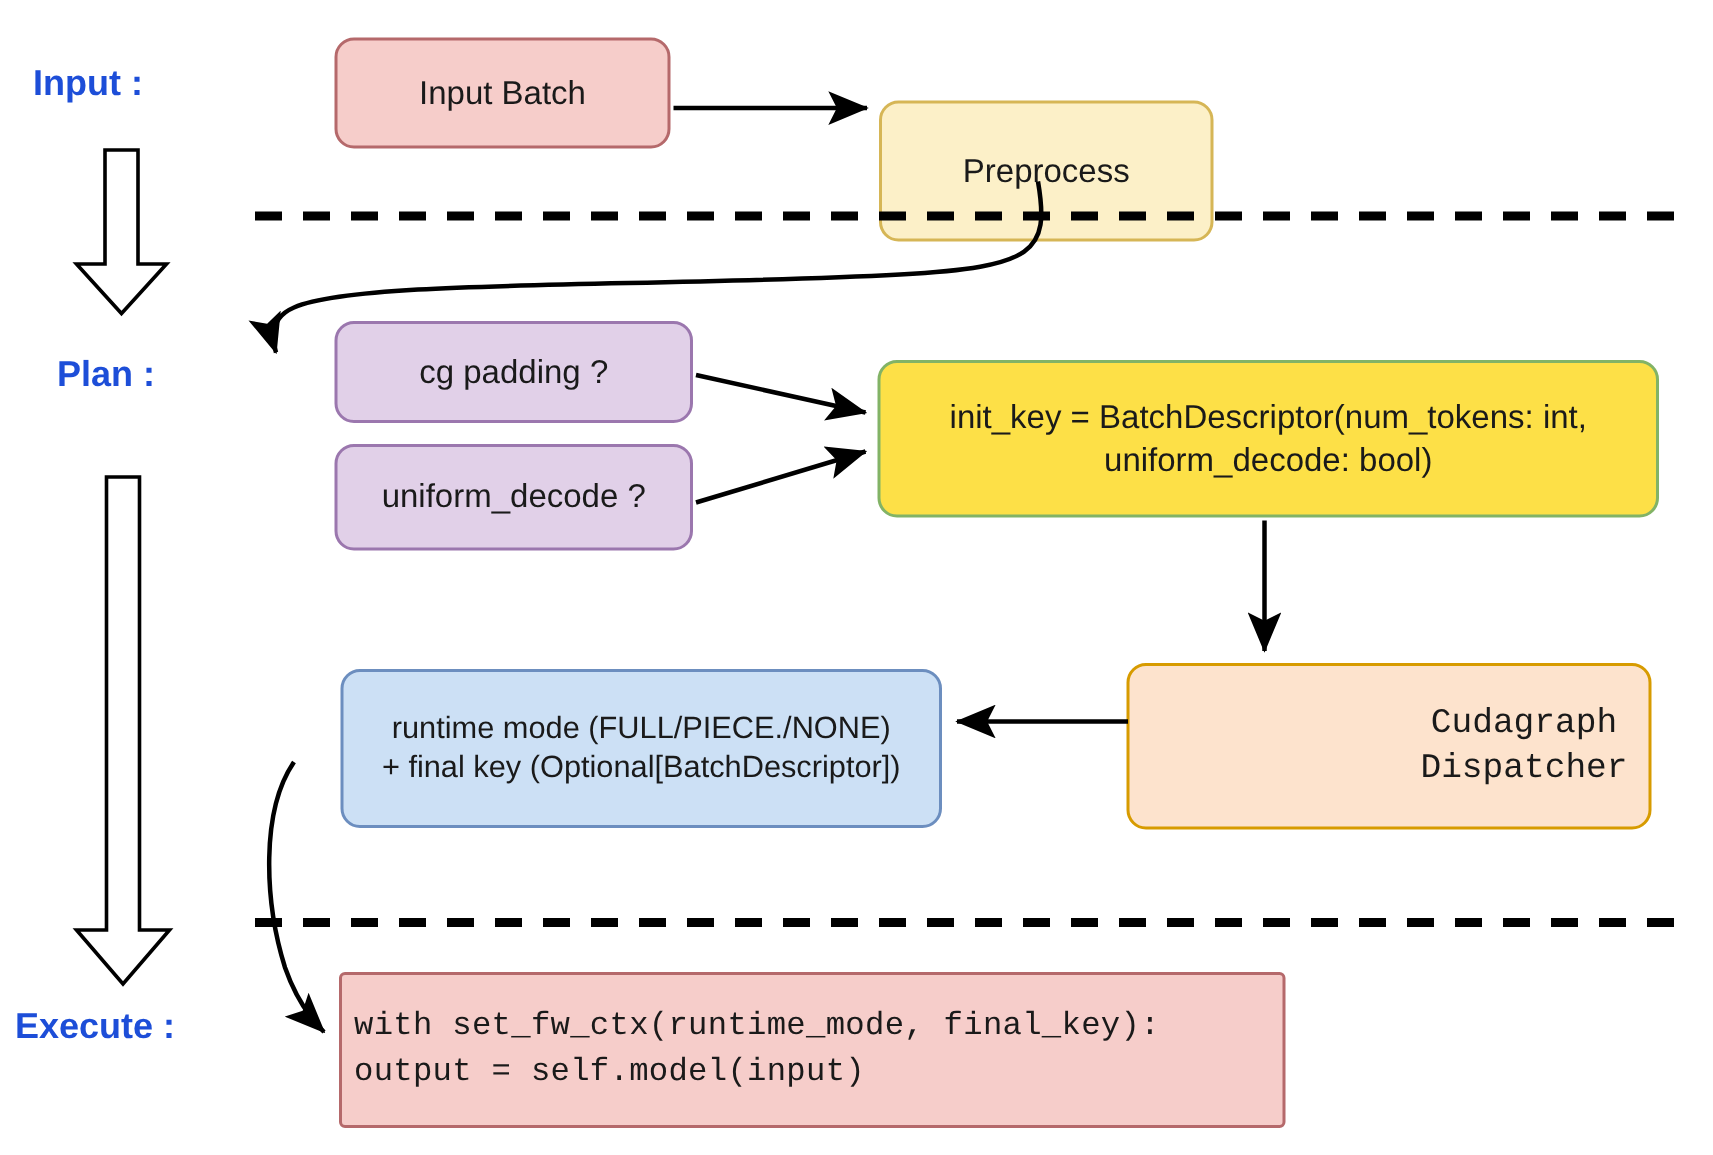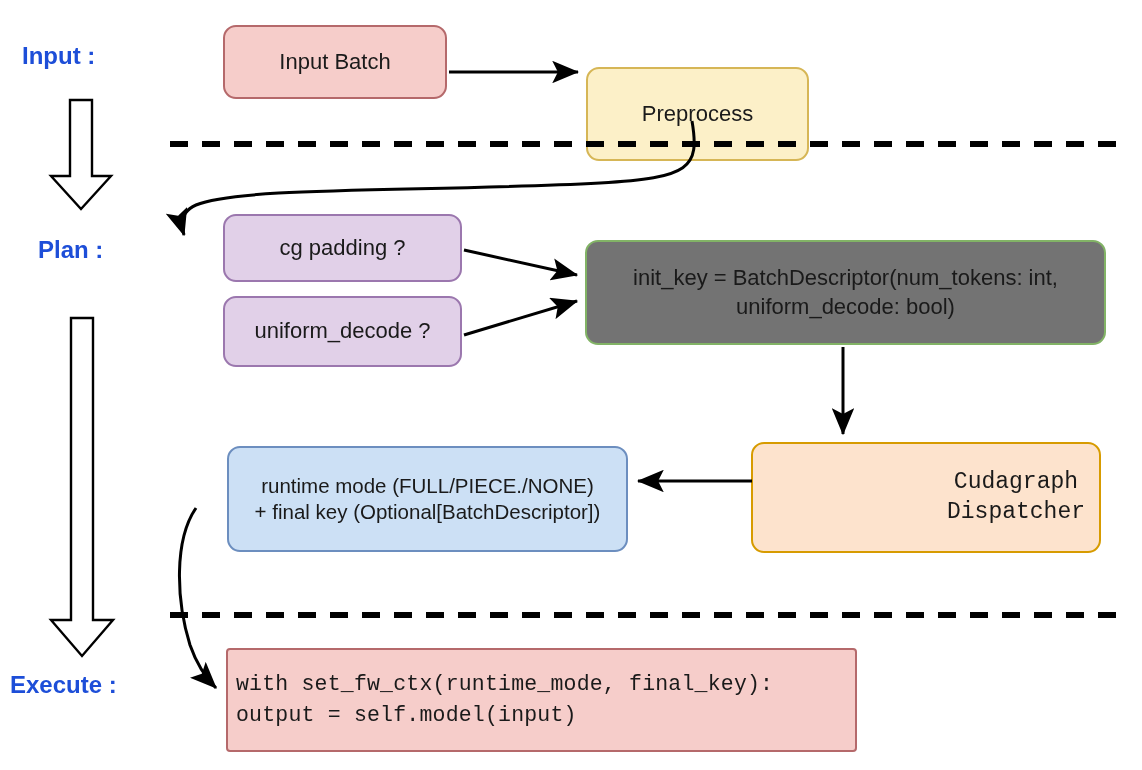--- a/index.html
+++ b/index.html
@@ -56,21 +56,21 @@
   }
   .node-preprocess {
     background: #fcf0c8;
     border-color: #d6b656;
   }
   .node-decision {
     background: #e1d0e8;
     border-color: #9b77ae;
   }
   .node-key {
-    background: #737373;
+    background: #fde047;
     border-color: #82b366;
   }
   .node-dispatcher-outer {
     background: #fde3cd;
     border-color: #d79b00;
     align-items: center;
     justify-content: flex-end;
     padding-right: 14px;
   }
   .node-dispatch-inner {

